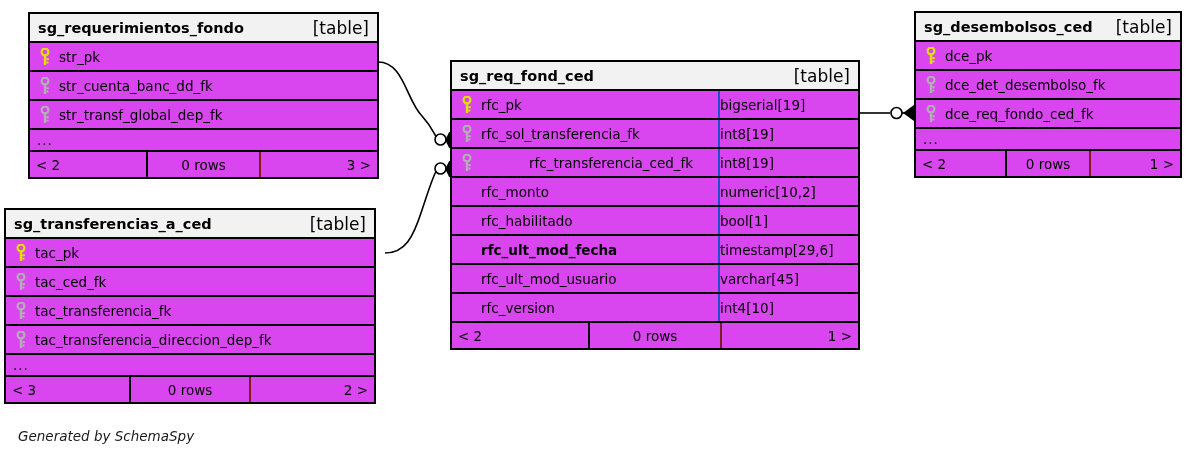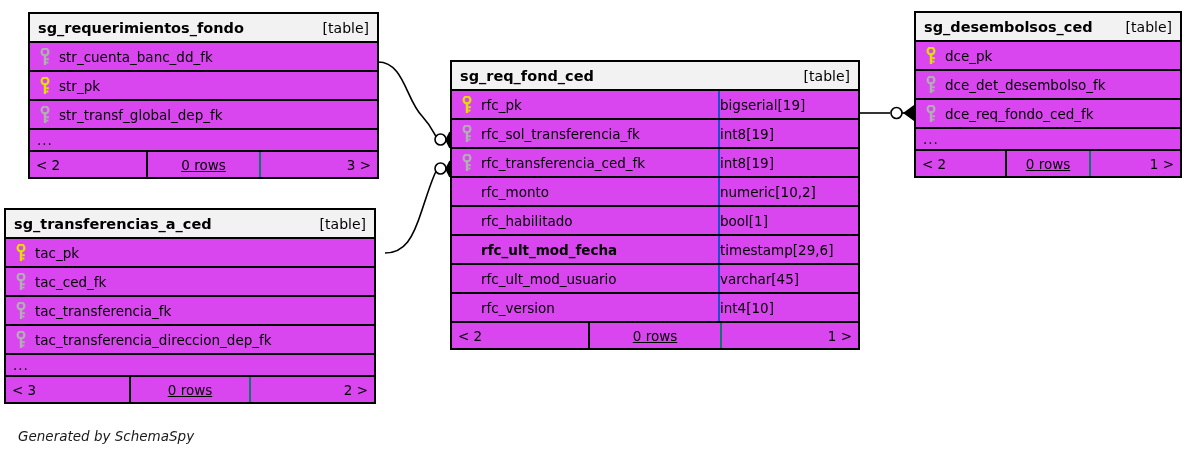--- a/index.html
+++ b/index.html
@@ -49,21 +49,21 @@
     padding: 0 8px;
     height: 29px;
   }
   .tbl-title {
     font-weight: bold;
     font-size: 14.5px;
     color: #000000;
     white-space: nowrap;
   }
   .tbl-tag {
-    font-size: 14px;
+    font-size: 17px;
     color: #000000;
     white-space: nowrap;
     padding-left: 10px;
   }
 
   .col-row {
     box-sizing: border-box;
     display: flex;
     align-items: stretch;
     border-bottom: 2px solid #000000;
@@ -135,22 +135,21 @@
   }
   .ft-left {
     flex: 1 1 0;
     justify-content: flex-start;
     padding-left: 6px;
     border-right: 2px solid #000000;
   }
   .ft-mid {
     flex: 1 1 0;
     justify-content: center;
-    border-right: 2px solid #0f766e;
-    text-decoration: underline;
+    border-right: 2px solid #7f1d1d;
   }
   .ft-right {
     flex: 1 1 0;
     justify-content: flex-end;
     padding-right: 6px;
   }
 
   
   #credit {
     position: absolute;
@@ -199,49 +198,49 @@
   <div class="table-box" id="tbl-requerimientos" style="left:28px; top:12px; width:351px;">
 
     <div class="tbl-header">
       <span class="tbl-title">sg_requerimientos_fondo</span>
       <span class="tbl-tag">[table]</span>
     </div>
 
     <div class="col-row">
       <div class="col-name">
         <svg class="keyicon" viewBox="0 0 16 18">
-          <circle cx="8" cy="4" r="3.4" fill="none" stroke="#b0b0b0" stroke-width="2.2"></circle>
-          <rect x="6.8" y="6.6" width="2.4" height="10.4" fill="#b0b0b0"></rect>
-          <rect x="9.2" y="10.2" width="2.6" height="2" fill="#b0b0b0"></rect>
-          <rect x="9.2" y="13.6" width="2.2" height="1.9" fill="#b0b0b0"></rect>
-        </svg>
-        <span class="col-label">str_cuenta_banc_dd_fk</span>
-      </div>
-    </div>
-
-    <div class="col-row">
-      <div class="col-name">
-        <svg class="keyicon" viewBox="0 0 16 18">
           <circle cx="8" cy="4" r="3.4" fill="none" stroke="#e0e000" stroke-width="2.2"></circle>
           <rect x="6.8" y="6.6" width="2.4" height="10.4" fill="#e0e000"></rect>
           <rect x="9.2" y="10.2" width="2.6" height="2" fill="#e0e000"></rect>
           <rect x="9.2" y="13.6" width="2.2" height="1.9" fill="#e0e000"></rect>
         </svg>
         <span class="col-label">str_pk</span>
       </div>
     </div>
 
     <div class="col-row">
       <div class="col-name">
         <svg class="keyicon" viewBox="0 0 16 18">
           <circle cx="8" cy="4" r="3.4" fill="none" stroke="#b0b0b0" stroke-width="2.2"></circle>
           <rect x="6.8" y="6.6" width="2.4" height="10.4" fill="#b0b0b0"></rect>
           <rect x="9.2" y="10.2" width="2.6" height="2" fill="#b0b0b0"></rect>
           <rect x="9.2" y="13.6" width="2.2" height="1.9" fill="#b0b0b0"></rect>
         </svg>
+        <span class="col-label">str_cuenta_banc_dd_fk</span>
+      </div>
+    </div>
+
+    <div class="col-row">
+      <div class="col-name">
+        <svg class="keyicon" viewBox="0 0 16 18">
+          <circle cx="8" cy="4" r="3.4" fill="none" stroke="#b0b0b0" stroke-width="2.2"></circle>
+          <rect x="6.8" y="6.6" width="2.4" height="10.4" fill="#b0b0b0"></rect>
+          <rect x="9.2" y="10.2" width="2.6" height="2" fill="#b0b0b0"></rect>
+          <rect x="9.2" y="13.6" width="2.2" height="1.9" fill="#b0b0b0"></rect>
+        </svg>
         <span class="col-label">str_transf_global_dep_fk</span>
       </div>
     </div>
 
     <div class="ellipsis-row">
       <span>...</span>
     </div>
 
     <div class="tbl-footer">
       <div class="ft-cell ft-left">&lt; 2</div>
@@ -343,21 +342,21 @@
           <rect x="6.8" y="6.6" width="2.4" height="10.4" fill="#b0b0b0"></rect>
           <rect x="9.2" y="10.2" width="2.6" height="2" fill="#b0b0b0"></rect>
           <rect x="9.2" y="13.6" width="2.2" height="1.9" fill="#b0b0b0"></rect>
         </svg>
         <span class="col-label">rfc_sol_transferencia_fk</span>
       </div>
       <div class="col-type">int8[19]</div>
     </div>
 
     <div class="col-row">
-      <div class="col-name has-type" style="width:268px; flex:0 0 268px;">
+      <div class="col-name has-type" style="width:268px; flex:0 0 268px;gap:48px;">
         <svg class="keyicon" viewBox="0 0 16 18">
           <circle cx="8" cy="4" r="3.4" fill="none" stroke="#b0b0b0" stroke-width="2.2"></circle>
           <rect x="6.8" y="6.6" width="2.4" height="10.4" fill="#b0b0b0"></rect>
           <rect x="9.2" y="10.2" width="2.6" height="2" fill="#b0b0b0"></rect>
           <rect x="9.2" y="13.6" width="2.2" height="1.9" fill="#b0b0b0"></rect>
         </svg>
         <span class="col-label">rfc_transferencia_ced_fk</span>
       </div>
       <div class="col-type">int8[19]</div>
     </div>

